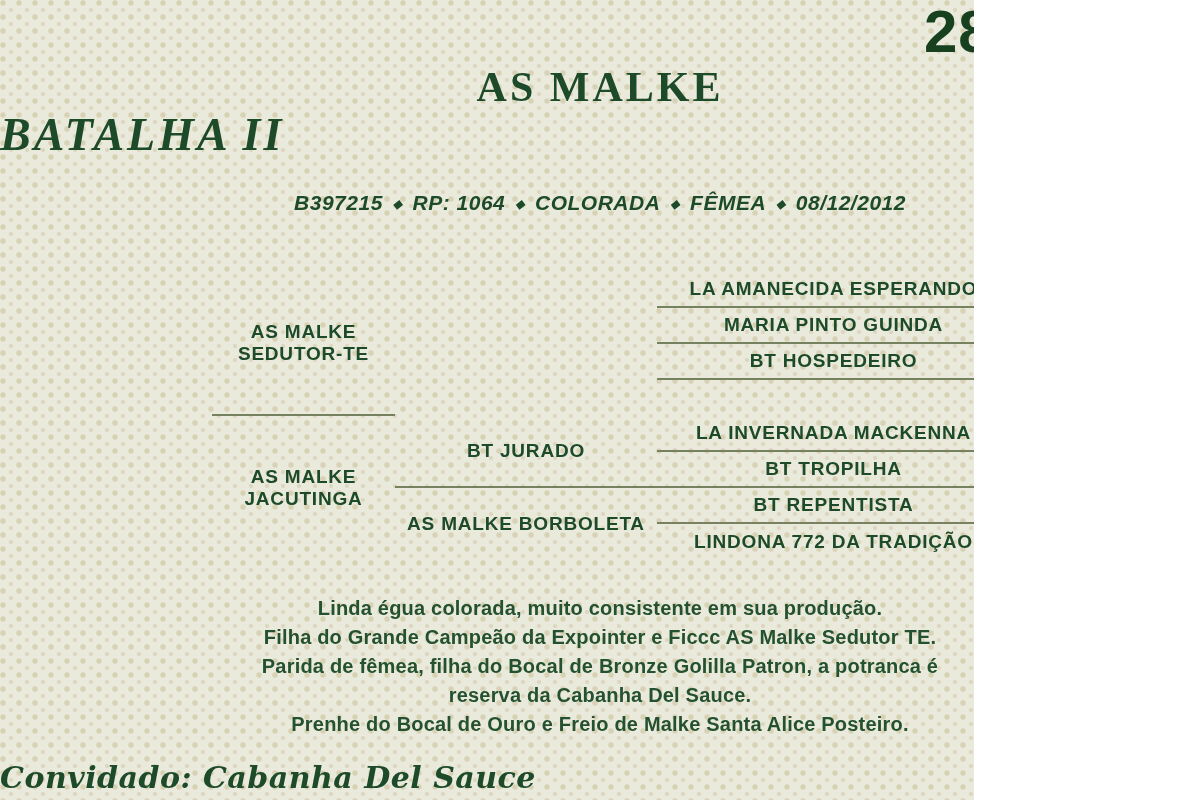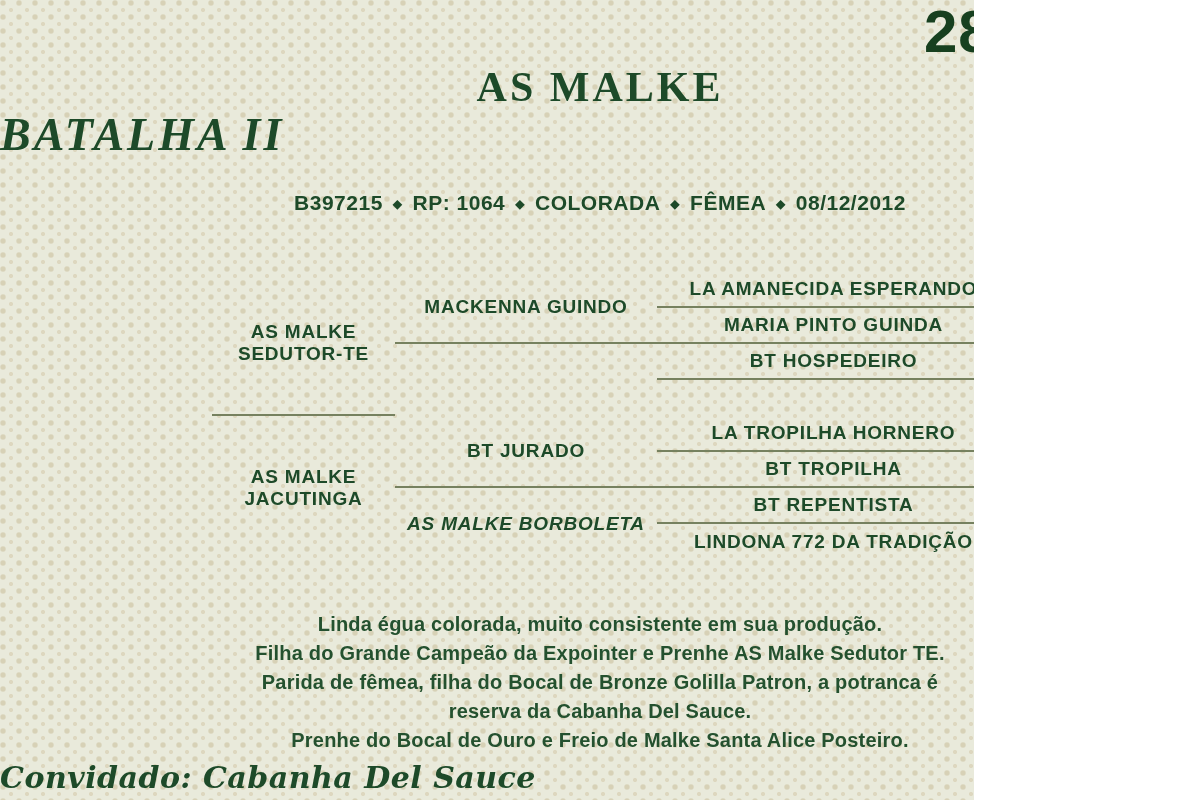--- a/index.html
+++ b/index.html
@@ -33,20 +33,21 @@
     text-align:left;
     font-family:"Liberation Serif", serif;
     font-style:italic;font-size:46px;font-weight:700;letter-spacing:3px;line-height:1;
     color:#1d4a29;
   }
   .info-line{
     position:absolute;top:191px;left:0;width:1200px;
     text-align:center;
     font-size:21px;font-weight:800;letter-spacing:0.5px;
     color:#1d4a29;
+    font-style:italic;
   }
   .diamond{
     display:inline-block;
     font-size:12px;
     vertical-align:2px;
     margin:0 10px;
   }
   
   .pedigree{
     position:absolute;left:212px;top:272px;
@@ -64,29 +65,28 @@
     box-sizing:border-box;
     text-align:center;
     white-space:nowrap;
   }
   .rule{border-bottom:2px solid #76815f;}
   .c-sire{grid-column:1;grid-row:1/5;}
   .c-dam {grid-column:1;grid-row:5/9;}
   .c-ss  {grid-column:2;grid-row:1/3;}
   .c-sd  {grid-column:2;grid-row:3/5;}
   .c-ds  {grid-column:2;grid-row:5/7;}
-  .c-dd  {grid-column:2;grid-row:7/9;font-style:italic;}
+  .c-dd  {grid-column:2;grid-row:7/9;}
   .c-gg  {grid-column:3;}
   .description{
     position:absolute;top:594px;left:0;width:1200px;
     text-align:center;
     font-size:20px;font-weight:600;letter-spacing:0.2px;
     line-height:29px;
     color:#24512f;
-    margin-top:16px;
   }
   .guest-credit{
     position:absolute;top:760px;left:0;width:1200px;
     text-align:left;
     font-family:"DejaVu Serif", cursive;
     font-style:italic;font-weight:700;
     font-size:30px;letter-spacing:0.5px;
     color:#1d4a29;
   }
 </style>
@@ -107,36 +107,35 @@
   <div class="pedigree">
     <div class="pcell c-sire rule">
       <div>AS MALKE</div>
       <div>SEDUTOR-TE</div>
     </div>
     <div class="pcell c-dam">
       <div>AS MALKE</div>
       <div>JACUTINGA</div>
     </div>
 
-    <div class="pcell c-ss rule">MACKENNA GUINDO</div>
     <div class="pcell c-ds rule">BT JURADO</div>
     <div class="pcell c-dd">AS MALKE BORBOLETA</div>
 
     <div class="pcell c-gg rule" style="grid-row:1">LA AMANECIDA ESPERANDO</div>
     <div class="pcell c-gg rule" style="grid-row:2">MARIA PINTO GUINDA</div>
     <div class="pcell c-gg rule" style="grid-row:3">BT HOSPEDEIRO</div>
-    <div class="pcell c-gg rule" style="grid-row:5">LA TROPILHA HORNERO</div>
+    <div class="pcell c-gg rule" style="grid-row:5">LA INVERNADA MACKENNA</div>
     <div class="pcell c-gg rule" style="grid-row:6">BT TROPILHA</div>
     <div class="pcell c-gg rule" style="grid-row:7">BT REPENTISTA</div>
     <div class="pcell c-gg" style="grid-row:8">LINDONA 772 DA TRADIÇÃO</div>
   </div>
 
   <div class="description">
     <div>Linda égua colorada, muito consistente em sua produção.</div>
-    <div>Filha do Grande Campeão da Expointer e Prenhe AS Malke Sedutor TE.</div>
+    <div>Filha do Grande Campeão da Expointer e Ficcc AS Malke Sedutor TE.</div>
     <div>Parida de fêmea, filha do Bocal de Bronze Golilla Patron, a potranca é</div>
     <div>reserva da Cabanha Del Sauce.</div>
     <div>Prenhe do Bocal de Ouro e Freio de Malke Santa Alice Posteiro.</div>
   </div>
 
   <div class="guest-credit">Convidado: Cabanha Del Sauce</div>
 
 </div>
 
 </body></html>

